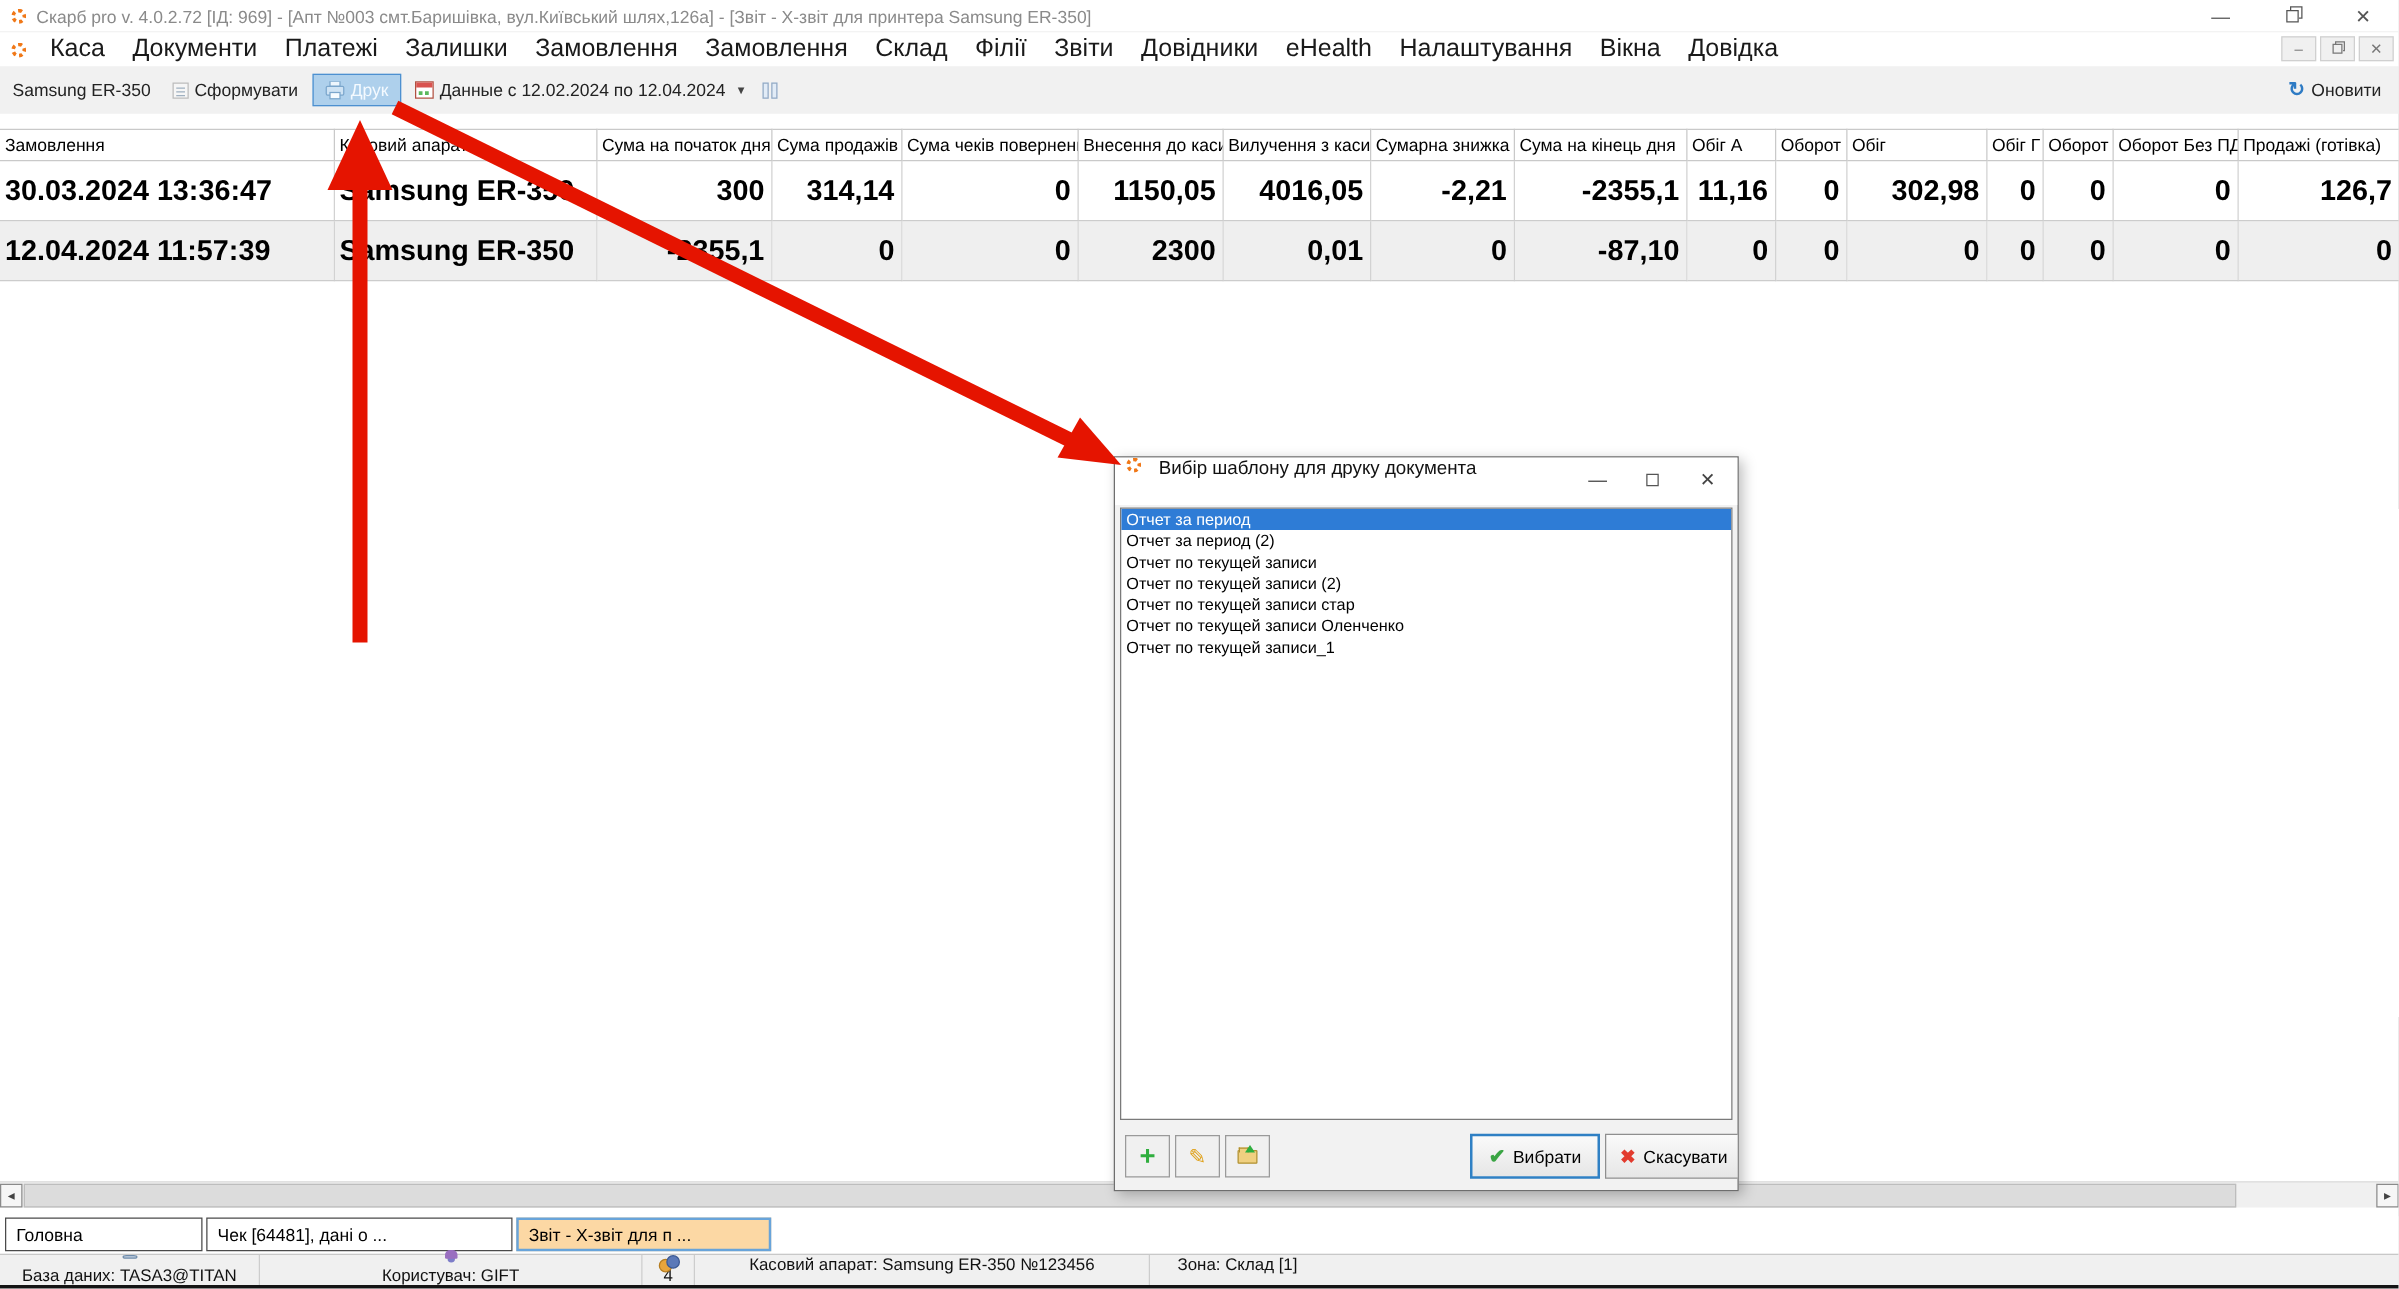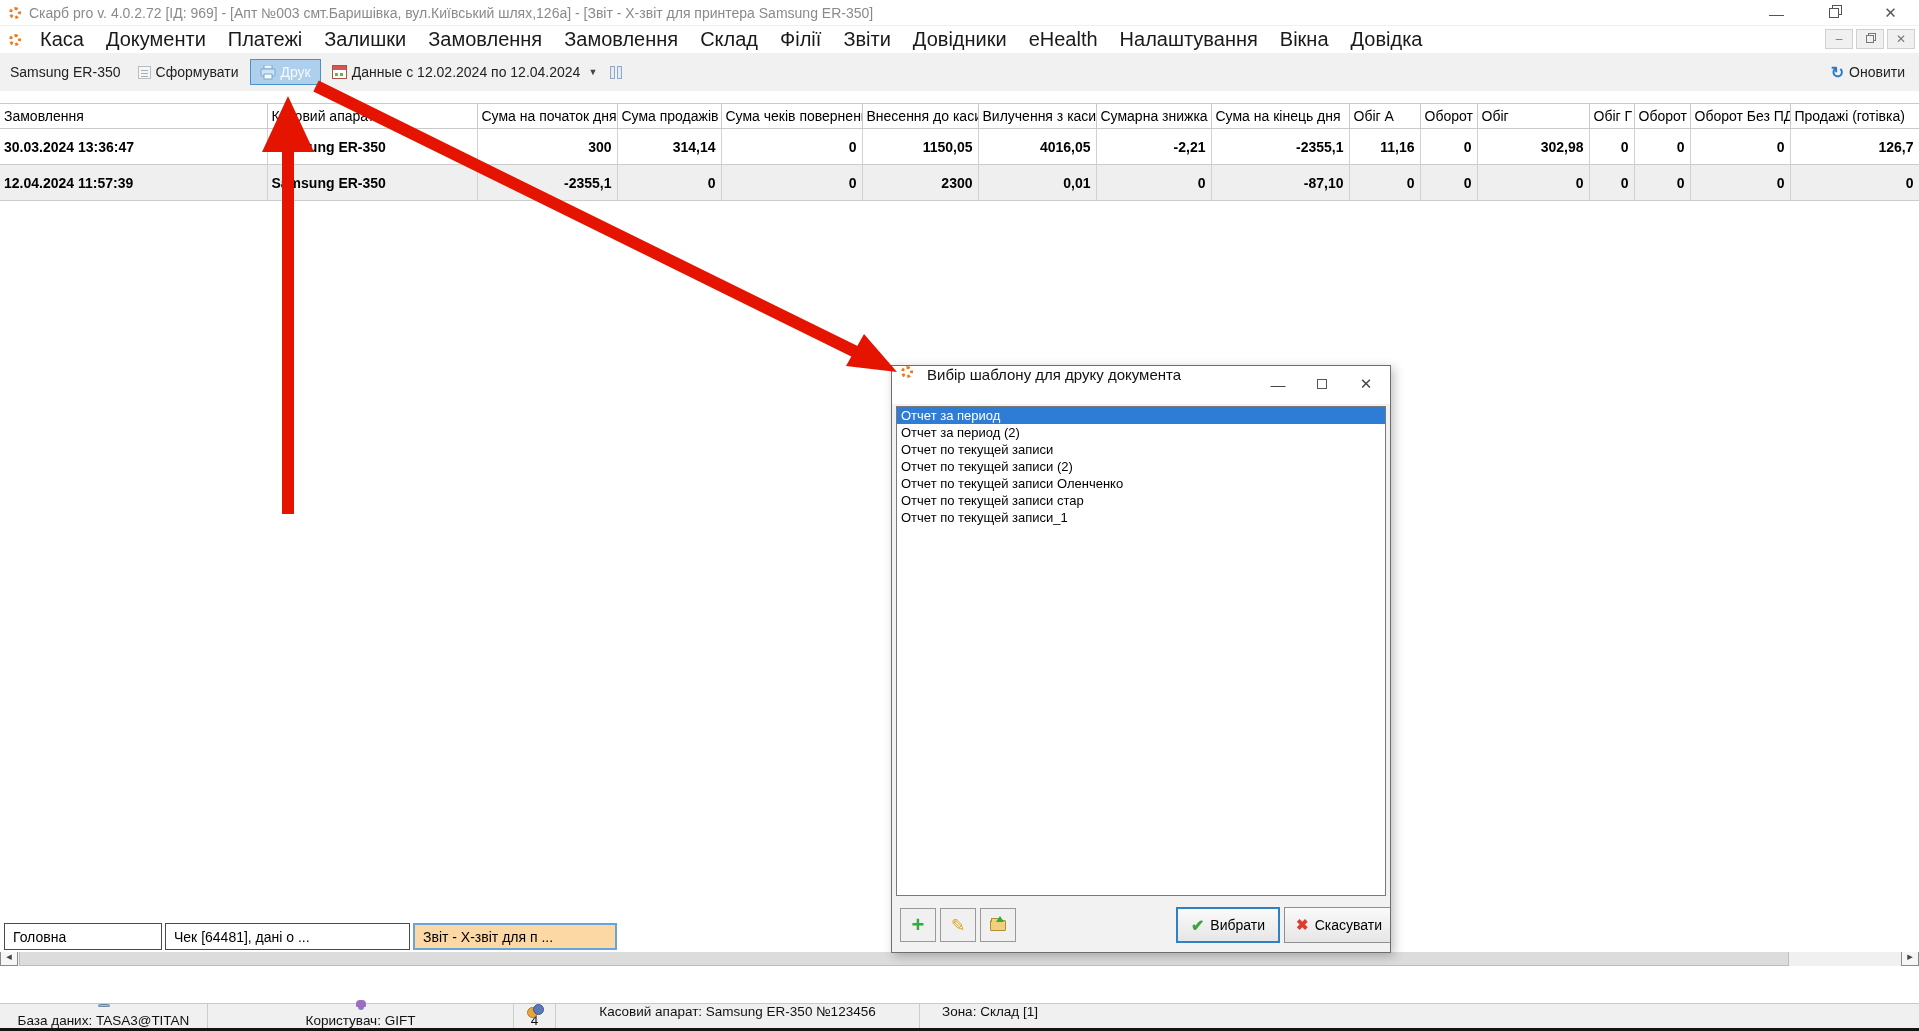--- a/index.html
+++ b/index.html
@@ -39,21 +39,21 @@
   .colsicon { display:flex; gap:2px; margin-left:6px; }
   .colsicon i { width:5px; height:13px; border:1px solid #93a9c4; background:#e2ecf7; }
   .tb-spacer { flex:1; }
   .refresh-glyph { color:#2e7bc4; font-weight:bold; font-size:16px; }
   .tb-right { display:flex; align-items:center; gap:5px; margin-right:14px; }
 
   
   .report-wrap { position:absolute; top:103px; left:0; width:1919px; }
   table.report { border-collapse:collapse; table-layout:fixed; width:1919px; }
   .report th { height:25px; font-size:14px; font-weight:normal; text-align:left; padding:0 3px 0 4px; border:1px solid #c9c9c9; border-left:none; background:#fff; white-space:nowrap; overflow:hidden; }
-  .report td { height:36px; font-size:14px; font-weight:bold; color:#000; padding:0 5px 0 4px; border-right:1px solid #d2d2d2; border-bottom:1px solid #cccccc; white-space:nowrap; overflow:hidden; }
+  .report td { height:48px; font-size:23px; font-weight:bold; color:#000; padding:0 5px 0 4px; border-right:1px solid #d2d2d2; border-bottom:1px solid #cccccc; white-space:nowrap; overflow:hidden; }
   .report td.num { text-align:right; }
   .report tr.alt td { background:#efefef; }
 
   
   .arrows { position:absolute; top:0; left:0; width:1919px; height:1031px; z-index:50; pointer-events:none; }
 
   
   .dialog { position:absolute; left:891px; top:365px; width:500px; height:588px; background:#f2f2f2; border:1px solid #6e6e6e; box-shadow:3px 3px 10px rgba(0,0,0,.25); z-index:40; overflow:hidden; }
   .dlg-titlebar { position:absolute; top:0; left:0; right:0; height:38px; background:#ffffff; display:flex; align-items:flex-start; }
   .dlg-title { font-size:15px; color:#111; margin-left:6px; white-space:nowrap; }
@@ -76,21 +76,21 @@
   .x-glyph { color:#e23b2e; font-size:15px; font-weight:bold; }
 
   
   .hscroll { position:absolute; top:945px; left:0; width:1919px; height:21px; background:#f0f0f0; border-top:1px solid #dcdcdc; }
   .hs-btn { position:absolute; top:1px; width:18px; height:19px; background:#f6f6f6; border:1px solid #8a8a8a; display:flex; align-items:center; justify-content:center; font-size:11px; color:#444; }
   .hs-left { left:0; }
   .hs-right { right:0; }
   .hs-thumb { position:absolute; top:1px; left:19px; width:1770px; height:19px; background:#dcdcdc; border:1px solid #bdbdbd; }
 
   
-  .tabsbar { position:absolute; top:922px; left:0; width:1919px; height:30px; background:#ffffff; display:flex; align-items:flex-start; gap:3px; padding-left:4px; }
+  .tabsbar { position:absolute; top:973px; left:0; width:1919px; height:30px; background:#ffffff; display:flex; align-items:flex-start; gap:3px; padding-left:4px; }
   .btab { height:27px; margin-top:1px; display:flex; align-items:center; padding:0 8px; font-size:14px; color:#000; background:#fff; border:1px solid #4a4a4a; white-space:nowrap; overflow:hidden; }
   .btab:nth-child(1) { width:158px; }
   .btab:nth-child(2) { width:245px; }
   .btab.active { background:#fcd8a4; border:2px solid #68a4da; width:204px; }
 
   
   .statusbar { position:absolute; top:1003px; left:0; width:1919px; height:25px; background:#f0f0f0; border-top:1px solid #c8c8c8; display:flex; align-items:center; font-size:13.5px; color:#111; }
   .sb-seg { display:flex; align-items:center; gap:6px; padding:0 8px; height:100%; border-right:1px solid #cdcdcd; white-space:nowrap;flex-direction:column; }
   .sb-seg.s1 { width:208px; }
   .sb-seg.s2 { width:306px; }
@@ -271,22 +271,22 @@
             <span class="sq"></span>
           </div>
         <div class="dlg-btn">✕</div>
       </div>
     </div>
     <div class="dlg-list">
         <div class="list-item selected">Отчет за период</div>
         <div class="list-item">Отчет за период (2)</div>
         <div class="list-item">Отчет по текущей записи</div>
         <div class="list-item">Отчет по текущей записи (2)</div>
+        <div class="list-item">Отчет по текущей записи стар</div>
         <div class="list-item">Отчет по текущей записи Оленченко</div>
-        <div class="list-item">Отчет по текущей записи стар</div>
         <div class="list-item">Отчет по текущей записи_1</div>
       </div>
     <div class="dlg-bottom">
       <div class="mini-btn" style="left:8px;">
           <span class="plus-glyph">+</span>
         </div>
       <div class="mini-btn" style="left:48px;">
           <span class="pencil-glyph">✎</span>
         </div>
       <div class="mini-btn" style="left:88px;">

